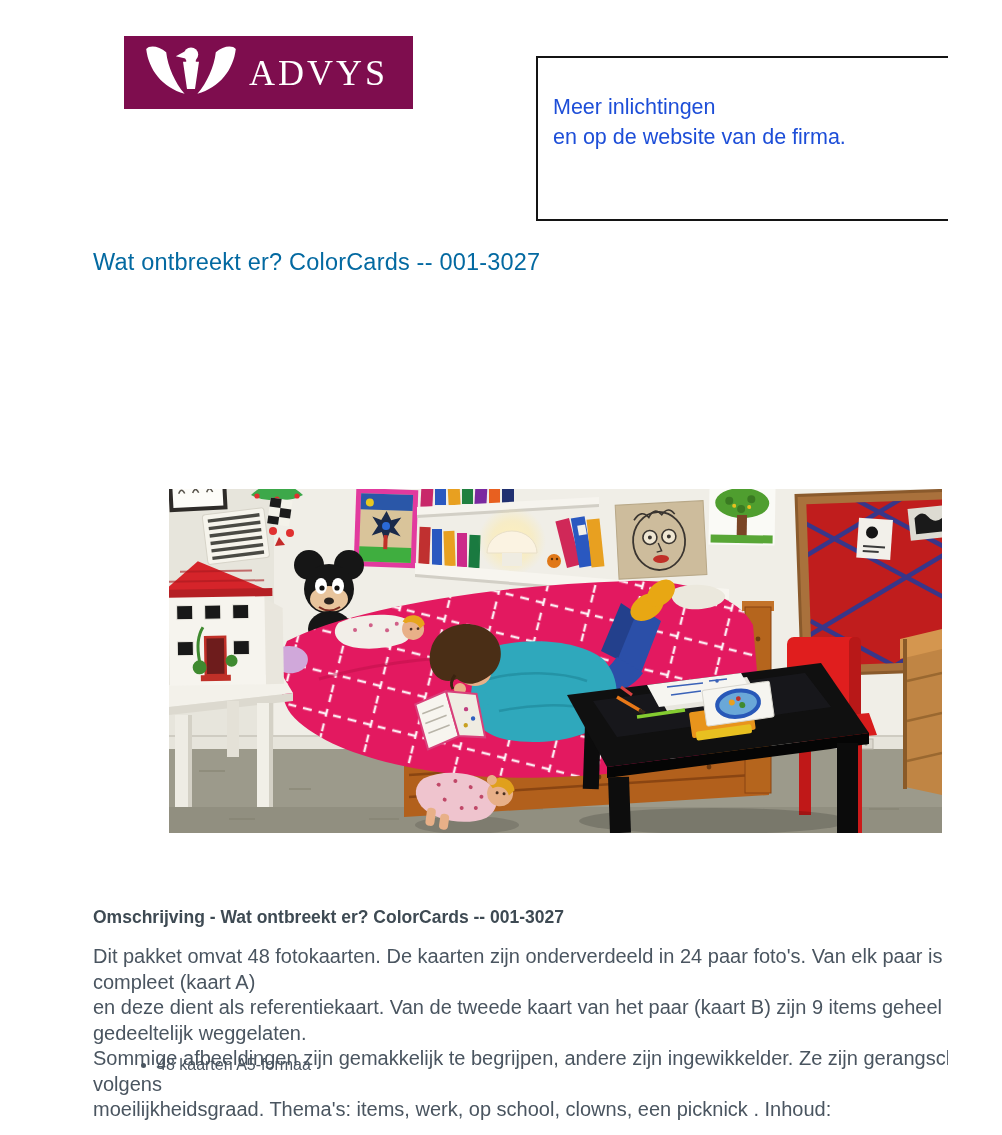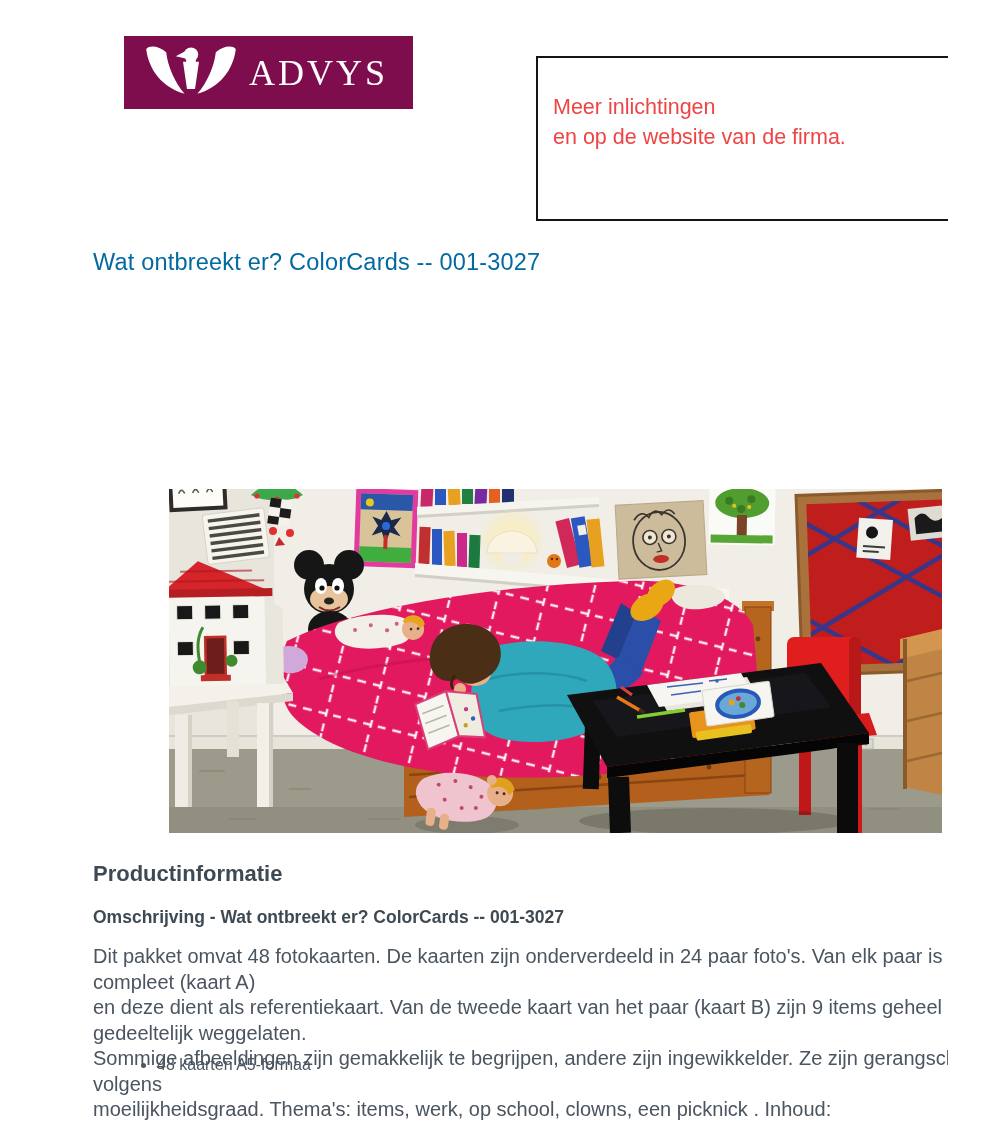--- a/index.html
+++ b/index.html
@@ -18,21 +18,21 @@
   .logo-text {
     color:#ffffff; font-family:"Liberation Serif", serif;
     font-size:36px; letter-spacing:3px; font-weight:400; padding-right:6px;
   }
   
   .infobox {
     position:absolute; left:482px; top:56px; width:426px; height:165px;
     border:2px solid #141414; background:#ffffff;
     padding:34px 0 0 15px;
   }
-  .infobox div { font-size:21.5px; line-height:30px; color:#ef4444; }
+  .infobox div { font-size:21.5px; line-height:30px; color:#1d4ed8; }
   .infobox .red { color:#ed0000; cursor:pointer; }
   
   .h1 {
     position:absolute; left:39px; top:249px;
     font-size:23.5px; font-weight:normal; color:#0369a1; letter-spacing:0.2px;
   }
   .h2 {
     position:absolute; left:39px; top:861px;
     font-size:22px; font-weight:bold; color:#3e4a53;
   }
@@ -405,21 +405,20 @@
             <ellipse cx="570" cy="216" rx="21" ry="13" fill="#6aa8d8" stroke="#2858b8" stroke-width="4"></ellipse>
             <circle cx="564" cy="214" r="3" fill="#e8a020"></circle>
               <circle cx="574" cy="218" r="3" fill="#3f8a30"></circle>
               <circle cx="571" cy="211" r="2.4" fill="#c03028"></circle>
           </g>
         </g>
       </g>
     </svg>
   </div>
 
-  <div class="h2">Productinformatie</div>
   <div class="h3">Omschrijving - Wat ontbreekt er? ColorCards -- 001-3027</div>
 
   <div class="desc">
     <div>Dit pakket omvat 48 fotokaarten. De kaarten zijn onderverdeeld in 24 paar foto's. Van elk paar is 1 foto compleet (kaart A)</div>
     <div>en deze dient als referentiekaart. Van de tweede kaart van het paar (kaart B) zijn 9 items geheel of gedeeltelijk weggelaten.</div>
     <div>Sommige afbeeldingen zijn gemakkelijk te begrijpen, andere zijn ingewikkelder. Ze zijn gerangschikt volgens</div>
     <div>moeilijkheidsgraad. Thema's: items, werk, op school, clowns, een picknick . Inhoud:</div>
   </div>
 
   <div class="contents">

